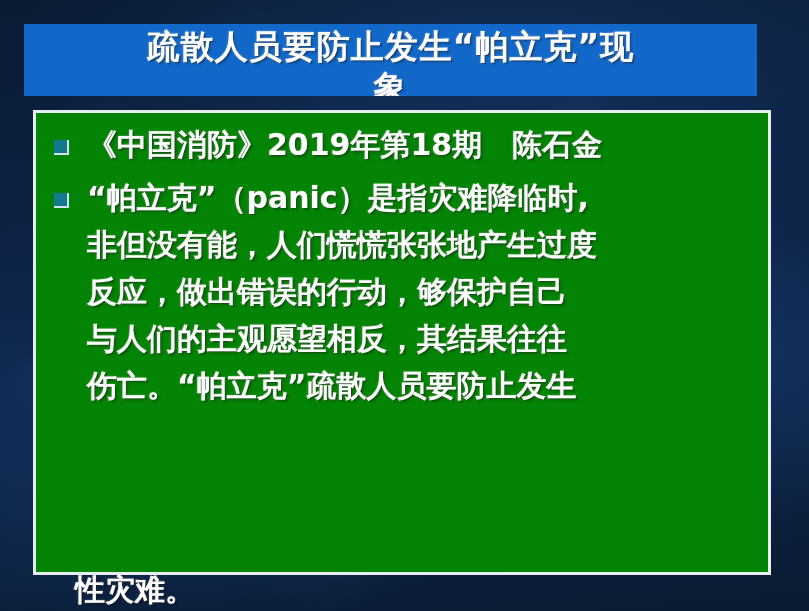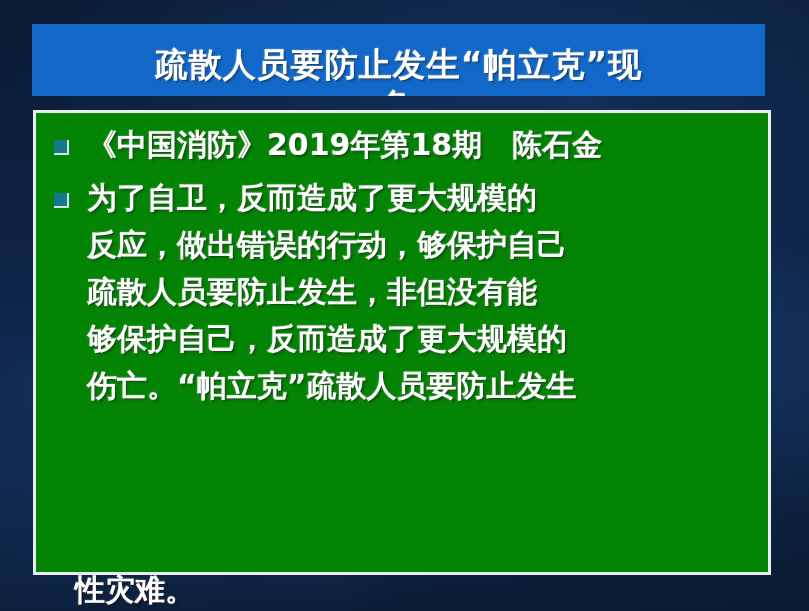--- a/index.html
+++ b/index.html
@@ -38,27 +38,27 @@
       radial-gradient(circle 70px at 72% 18%, rgba(130,180,230,0.07), rgba(0,0,0,0) 70%),
       radial-gradient(circle 110px at 92% 44%, rgba(100,150,205,0.08), rgba(0,0,0,0) 70%),
       radial-gradient(circle 60px at 6% 62%, rgba(125,175,225,0.07), rgba(0,0,0,0) 70%),
       radial-gradient(circle 100px at 58% 52%, rgba(95,145,200,0.06), rgba(0,0,0,0) 72%),
       radial-gradient(circle 80px at 30% 8%, rgba(140,185,235,0.05), rgba(0,0,0,0) 72%);
   }
 
   
   #title-bar {
     position: absolute;
-    left: 32px;
+    left: 24px;
     top: 24px;
     width: 733px;
     height: 72px;
     background: #1268c9;
     box-sizing: border-box;
-    padding: 20px 14px 0 14px;
+    padding: 2px 14px 0 14px;
     display: flex;
     flex-direction: column;
     align-items: center;
     justify-content: flex-start;
     overflow: hidden;
   }
   .title-line {
     color: #ffffff;
     font-family: "DejaVu Sans", sans-serif;
     font-weight: bold;
@@ -158,24 +158,24 @@
     <div class="bullet-item">
       <span class="bullet-marker"></span>
       <div class="bullet-body">
         <div class="text-line latin-mix">《中国消防》2019年第18期　陈石金</div>
       </div>
     </div>
 
     <div class="bullet-item">
       <span class="bullet-marker"></span>
       <div class="bullet-body">
-        <div class="text-line">为了自卫，反而造成了更大规模的</div>
+        <div class="text-line latin-mix">“帕立克”（panic）是指灾难降临时,</div>
+        <div class="text-line">非但没有能，人们慌慌张张地产生过度</div>
         <div class="text-line">反应，做出错误的行动，够保护自己</div>
-        <div class="text-line">疏散人员要防止发生，非但没有能</div>
-        <div class="text-line">够保护自己，反而造成了更大规模的</div>
+        <div class="text-line">与人们的主观愿望相反，其结果往往</div>
         <div class="text-line">伤亡。“帕立克”疏散人员要防止发生</div>
       </div>
     </div>
 
   </div>
 
   <div id="overflow-line">性灾难。</div>
 
 </div>
 

